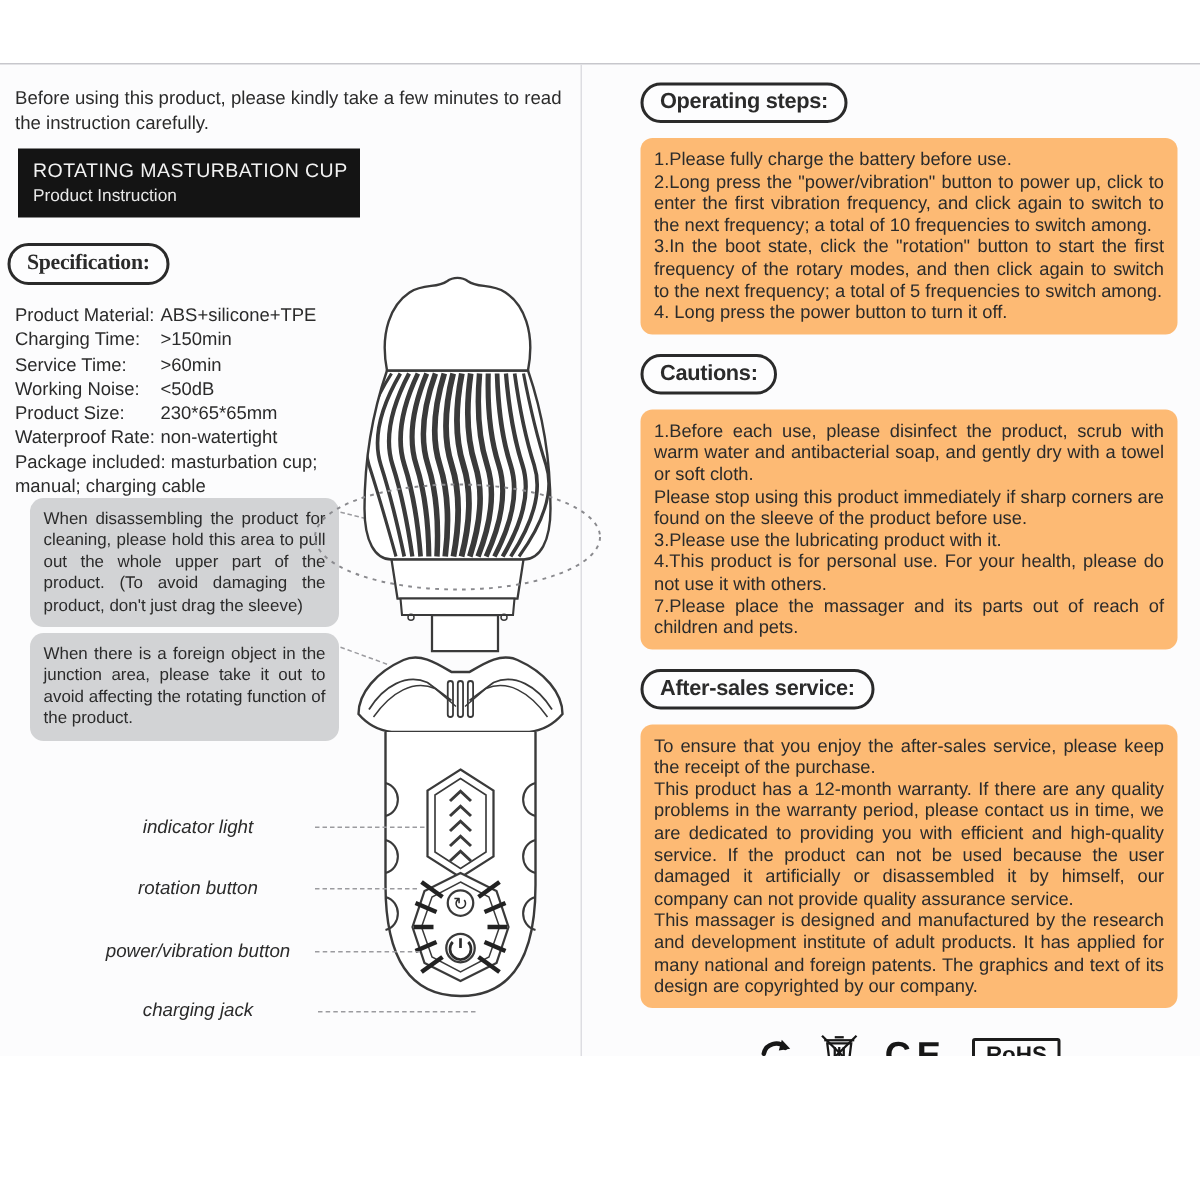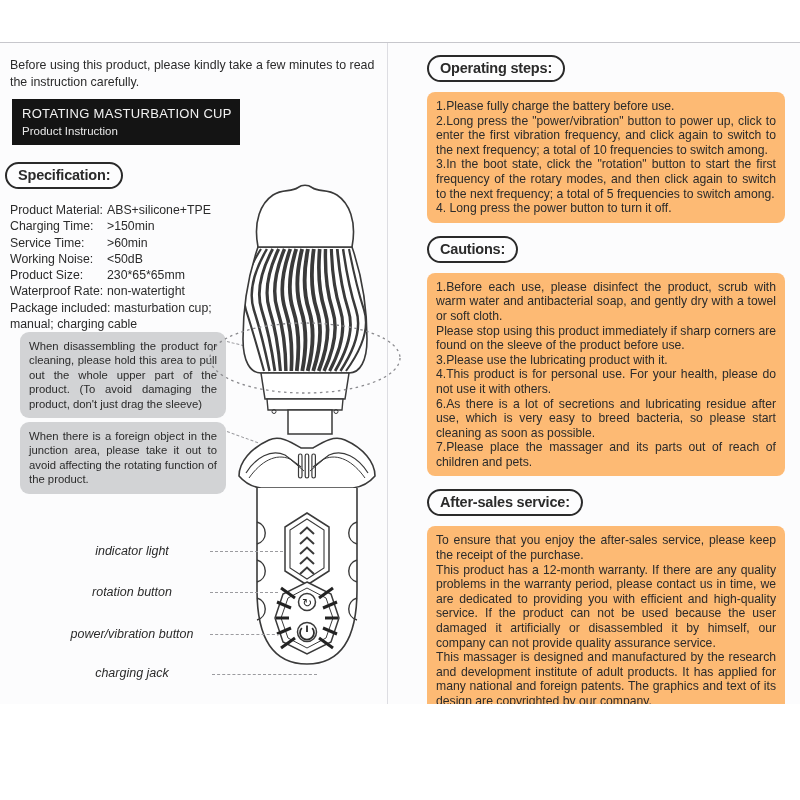--- a/index.html
+++ b/index.html
@@ -10,21 +10,21 @@
   .fold{position:absolute;top:43px;left:387px;width:1px;height:734px;background:#dddde2;}
 
   
   .intro{position:absolute;left:10px;top:57px;width:372px;font-size:12.4px;line-height:16.5px;}
   .titlebar{position:absolute;left:12px;top:99px;width:208px;background:#141414;color:#f2f2f2;
             padding:7px 10px 8px 10px;}
   .titlebar .t1{font-size:13px;letter-spacing:.3px;white-space:nowrap;}
   .titlebar .t2{font-size:11.5px;margin-top:4px;color:#e8e8e8;}
   .pill{display:inline-block;border:2.2px solid #2a2a2a;border-radius:15px;background:#fdfdfe;
         padding:3px 11px 4px 11px;font-weight:bold;font-size:14.5px;letter-spacing:-0.2px;}
-  .pill-left{position:absolute;left:5px;top:162px;}
+  .pill-left{position:absolute;left:5px;top:162px;font-family:Liberation Serif, serif;}
   .specs{position:absolute;left:10px;top:202px;width:240px;font-size:12.3px;line-height:16.3px;}
   .spec-grid{display:grid;grid-template-columns:97px 1fr;}
   .pkg{width:228px;}
   .notebox{position:absolute;left:20px;width:188px;background:#d2d3d5;border-radius:9px;
            padding:7px 9px;font-size:11.3px;line-height:14.4px;text-align:justify;margin-top:10px;}
   .note1{top:322px;} .note2{top:412px;}
   .dash{position:absolute;height:0;border-top:1.6px dashed #9b9b9f;transform-origin:left center;}
   .plabel{position:absolute;width:148px;text-align:center;font-size:12.5px;white-space:nowrap;font-style:italic;}
   .warn{position:absolute;left:48px;top:709px;width:277px;background:#d2d3d5;border-radius:8px;
         padding:7px 10px;text-align:left;}
@@ -215,21 +215,20 @@
         <p>4. Long press the power button to turn it off.</p>
       </div>
 
     <div class="pill rheading">Cautions:</div>
     <div class="gbox">
 
     <p>1.Before each use, please disinfect the product, scrub with warm water and antibacterial soap, and gently dry with a towel or soft cloth.</p>
         <p>Please stop using this product immediately if sharp corners are found on the sleeve of the product before use.</p>
         <p>3.Please use the lubricating product with it.</p>
         <p>4.This product is for personal use. For your health, please do not use it with others.</p>
-        <p>6.As there is a lot of secretions and lubricating residue after use, which is very easy to breed bacteria, so please start cleaning as soon as possible.</p>
         <p>7.Please place the massager and its parts out of reach of children and pets.</p>
       </div>
 
     <div class="pill rheading">After-sales service:</div>
     <div class="gbox">
 
     <p>To ensure that you enjoy the after-sales service, please keep the receipt of the purchase.</p>
         <p>This product has a 12-month warranty. If there are any quality problems in the warranty period, please contact us in time, we are dedicated to providing you with efficient and high-quality service. If the product can not be used because the user damaged it artificially or disassembled it by himself, our company can not provide quality assurance service.</p>
         <p>This massager is designed and manufactured by the research and development institute of adult products. It has applied for many national and foreign patents. The graphics and text of its design are copyrighted by our company.</p>
       </div>

